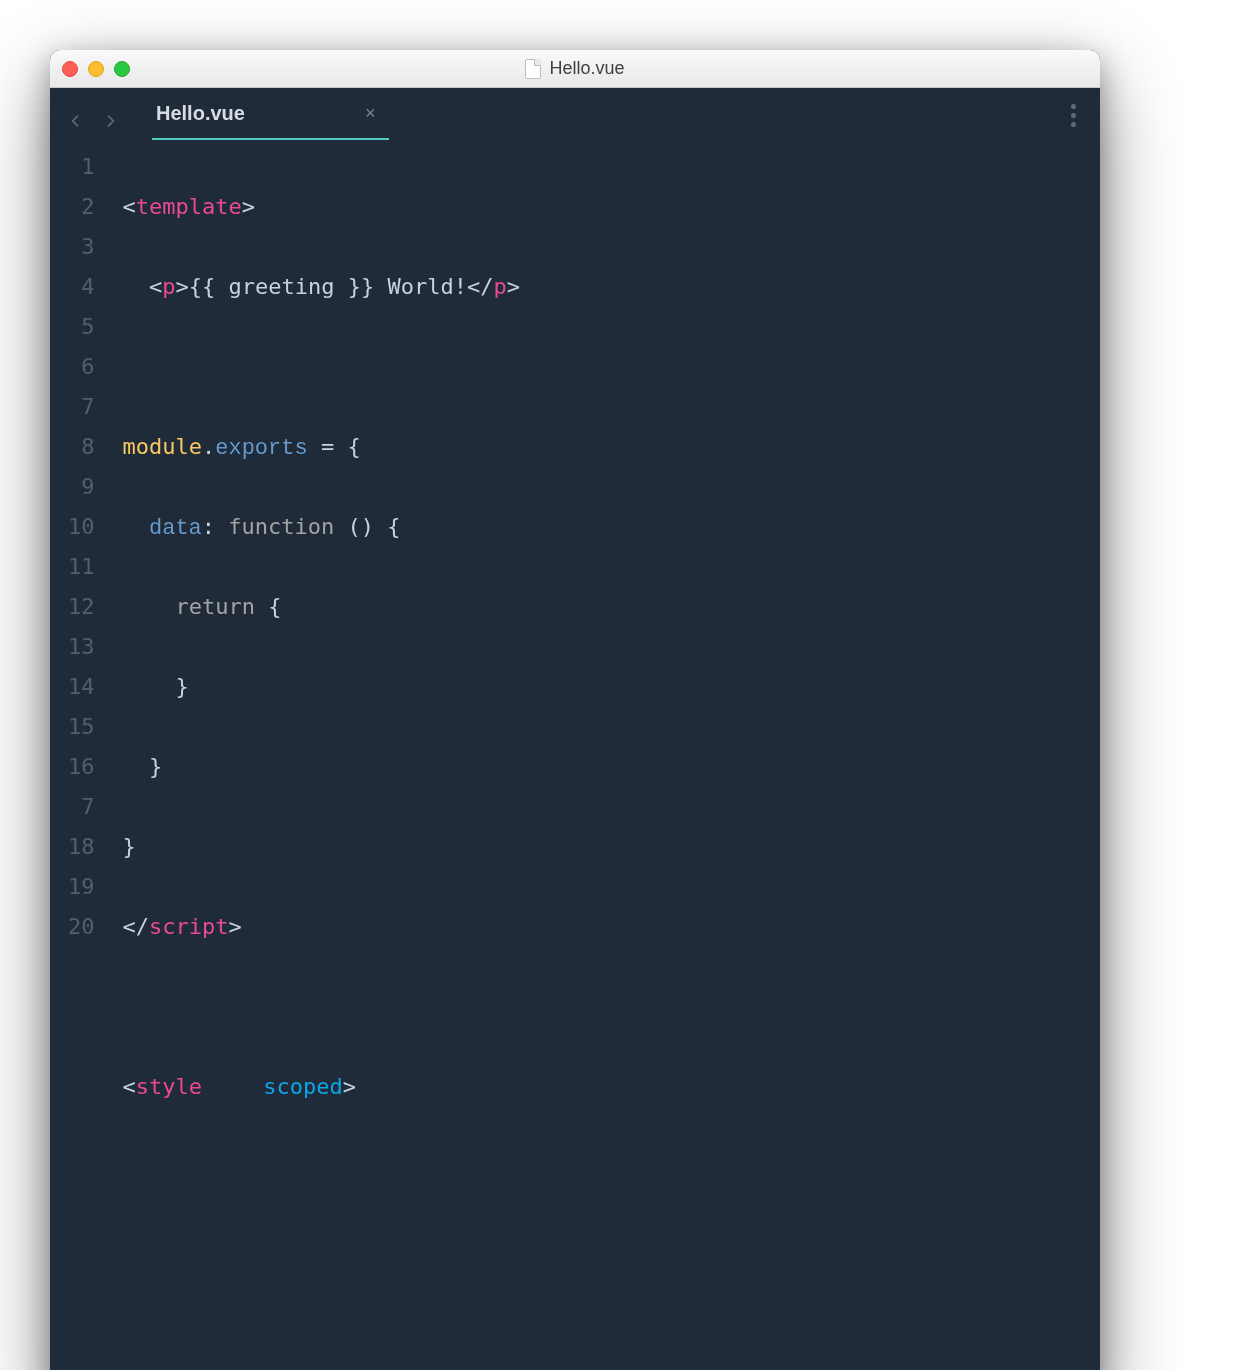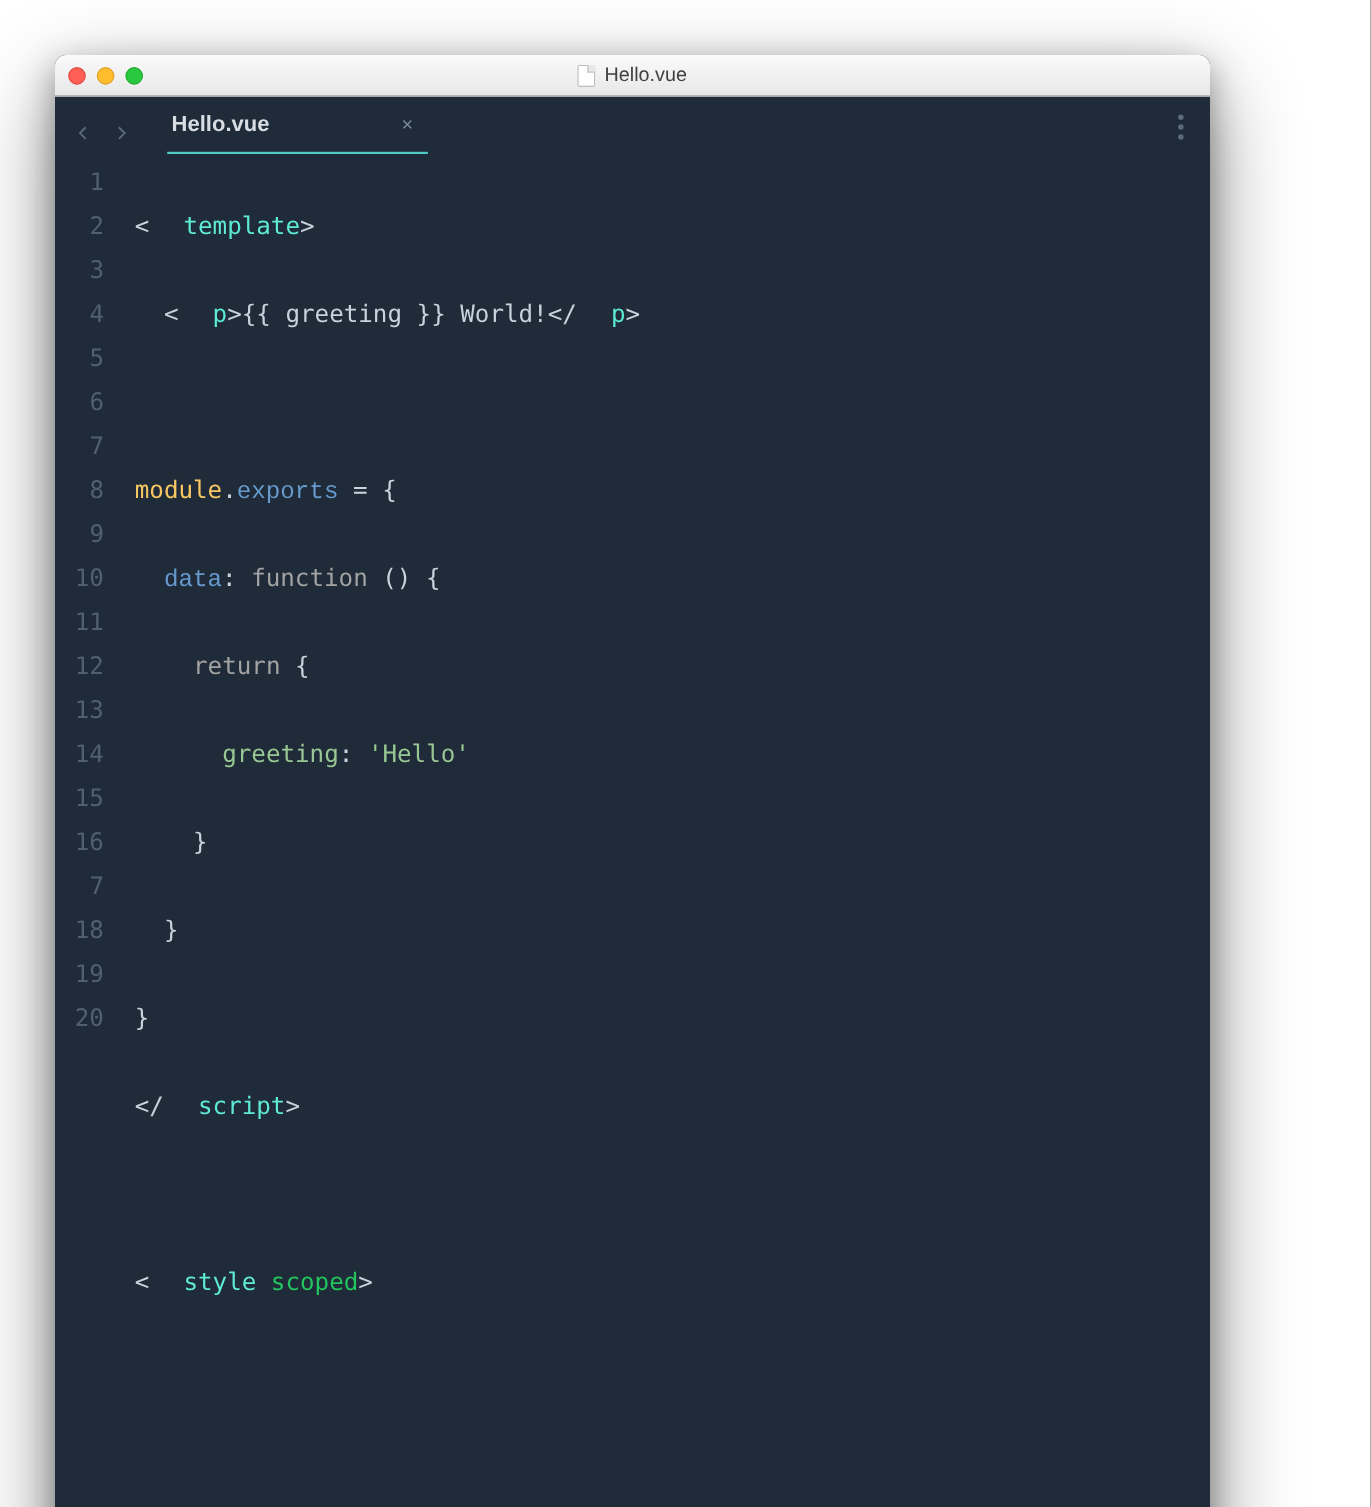--- a/index.html
+++ b/index.html
@@ -71,22 +71,22 @@
   .gutter {
     text-align:right; color:#506070; padding-right:28px;
     user-select:none; min-width:44px;
   }
   .gutter div { height:40px; }
   .code { flex:1; color:#c6d2dd; white-space:pre; }
   .code .row { height:40px; display:block; }
 
   
   .punct { color:#c6d2dd; }
-  .tag   { color:#5eead4;margin-left:31px; }
-  .attr  { color:#22c55e; }
+  .tag   { color:#ec4899; }
+  .attr  { color:#0ea5e9;margin-left:48px; }
   .text  { color:#c6d2dd; }
   .var   { color:#fac863; }
   .kw    { color:#a3a3a3; }
   .prop  { color:#6699cc;font-family:Liberation Mono, monospace; }
   .propc { color:#99c794; }
   .str   { color:#99c794; }
 </style>
 </head>
 <body>
 
@@ -153,21 +153,20 @@
       <div>19</div>
       <div>20</div>
     </div>
     <div class="code">
 <span class="row"><span class="punct">&lt;</span><span class="tag">template</span><span class="punct">&gt;</span></span>
 <span class="row"><span class="punct">  &lt;</span><span class="tag">p</span><span class="punct">&gt;</span><span class="text">{{ greeting }}</span><span class="text"> World!</span><span class="punct">&lt;/</span><span class="tag">p</span><span class="punct">&gt;</span></span>
 <span class="row"></span>
 <span class="row"><span class="var">module</span><span class="punct">.</span><span class="prop">exports</span><span class="punct"> = {</span></span>
 <span class="row"><span>  </span><span class="prop">data</span><span class="punct">: </span><span class="kw">function</span><span class="punct"> () {</span></span>
 <span class="row"><span>    </span><span class="kw">return</span><span class="punct"> {</span></span>
-<span class="row"><span>      </span><span class="propc">greeting</span><span class="punct">: </span><span class="str">'Hello'</span></span>
 <span class="row"><span class="punct">    }</span></span>
 <span class="row"><span class="punct">  }</span></span>
 <span class="row"><span class="punct">}</span></span>
 <span class="row"><span class="punct">&lt;/</span><span class="tag">script</span><span class="punct">&gt;</span></span>
 <span class="row"></span>
 <span class="row"><span class="punct">&lt;</span><span class="tag">style</span><span> </span><span class="attr">scoped</span><span class="punct">&gt;</span></span>
 
 
 
 

